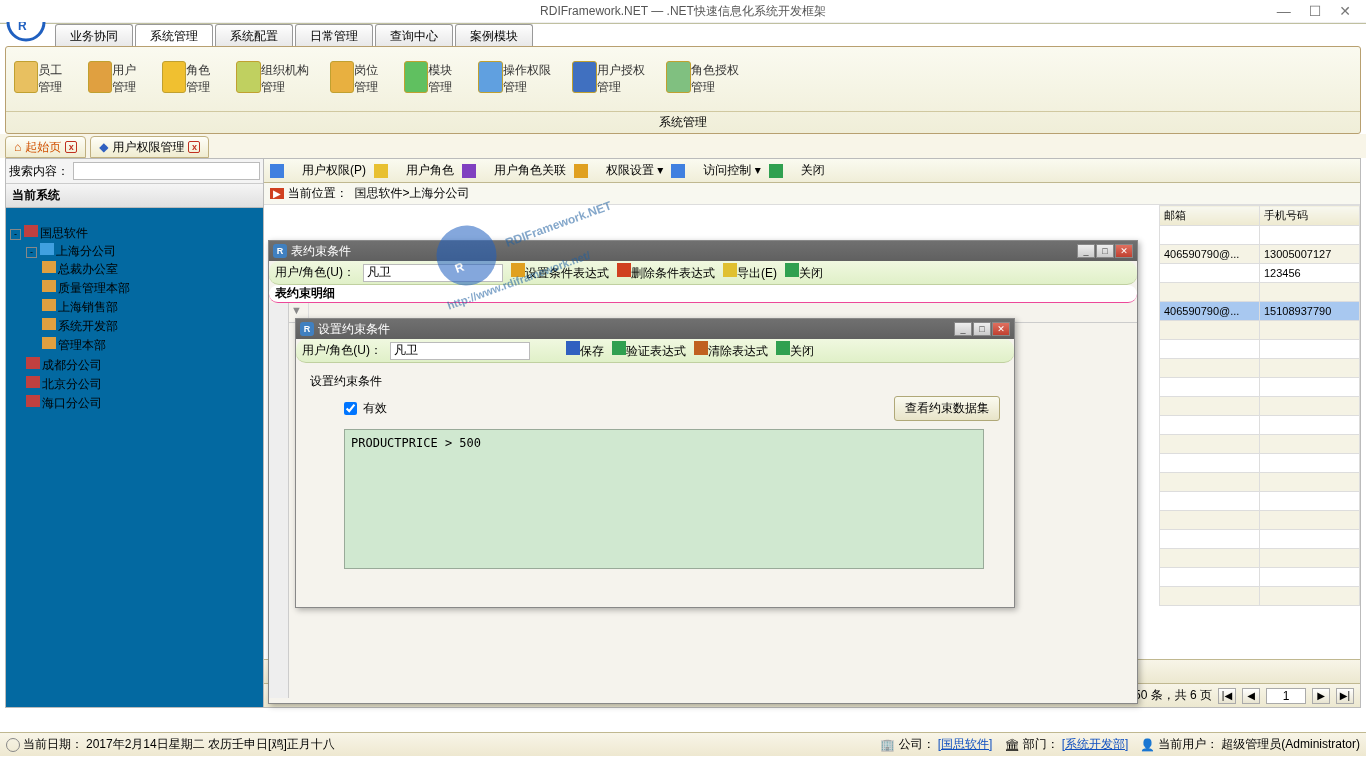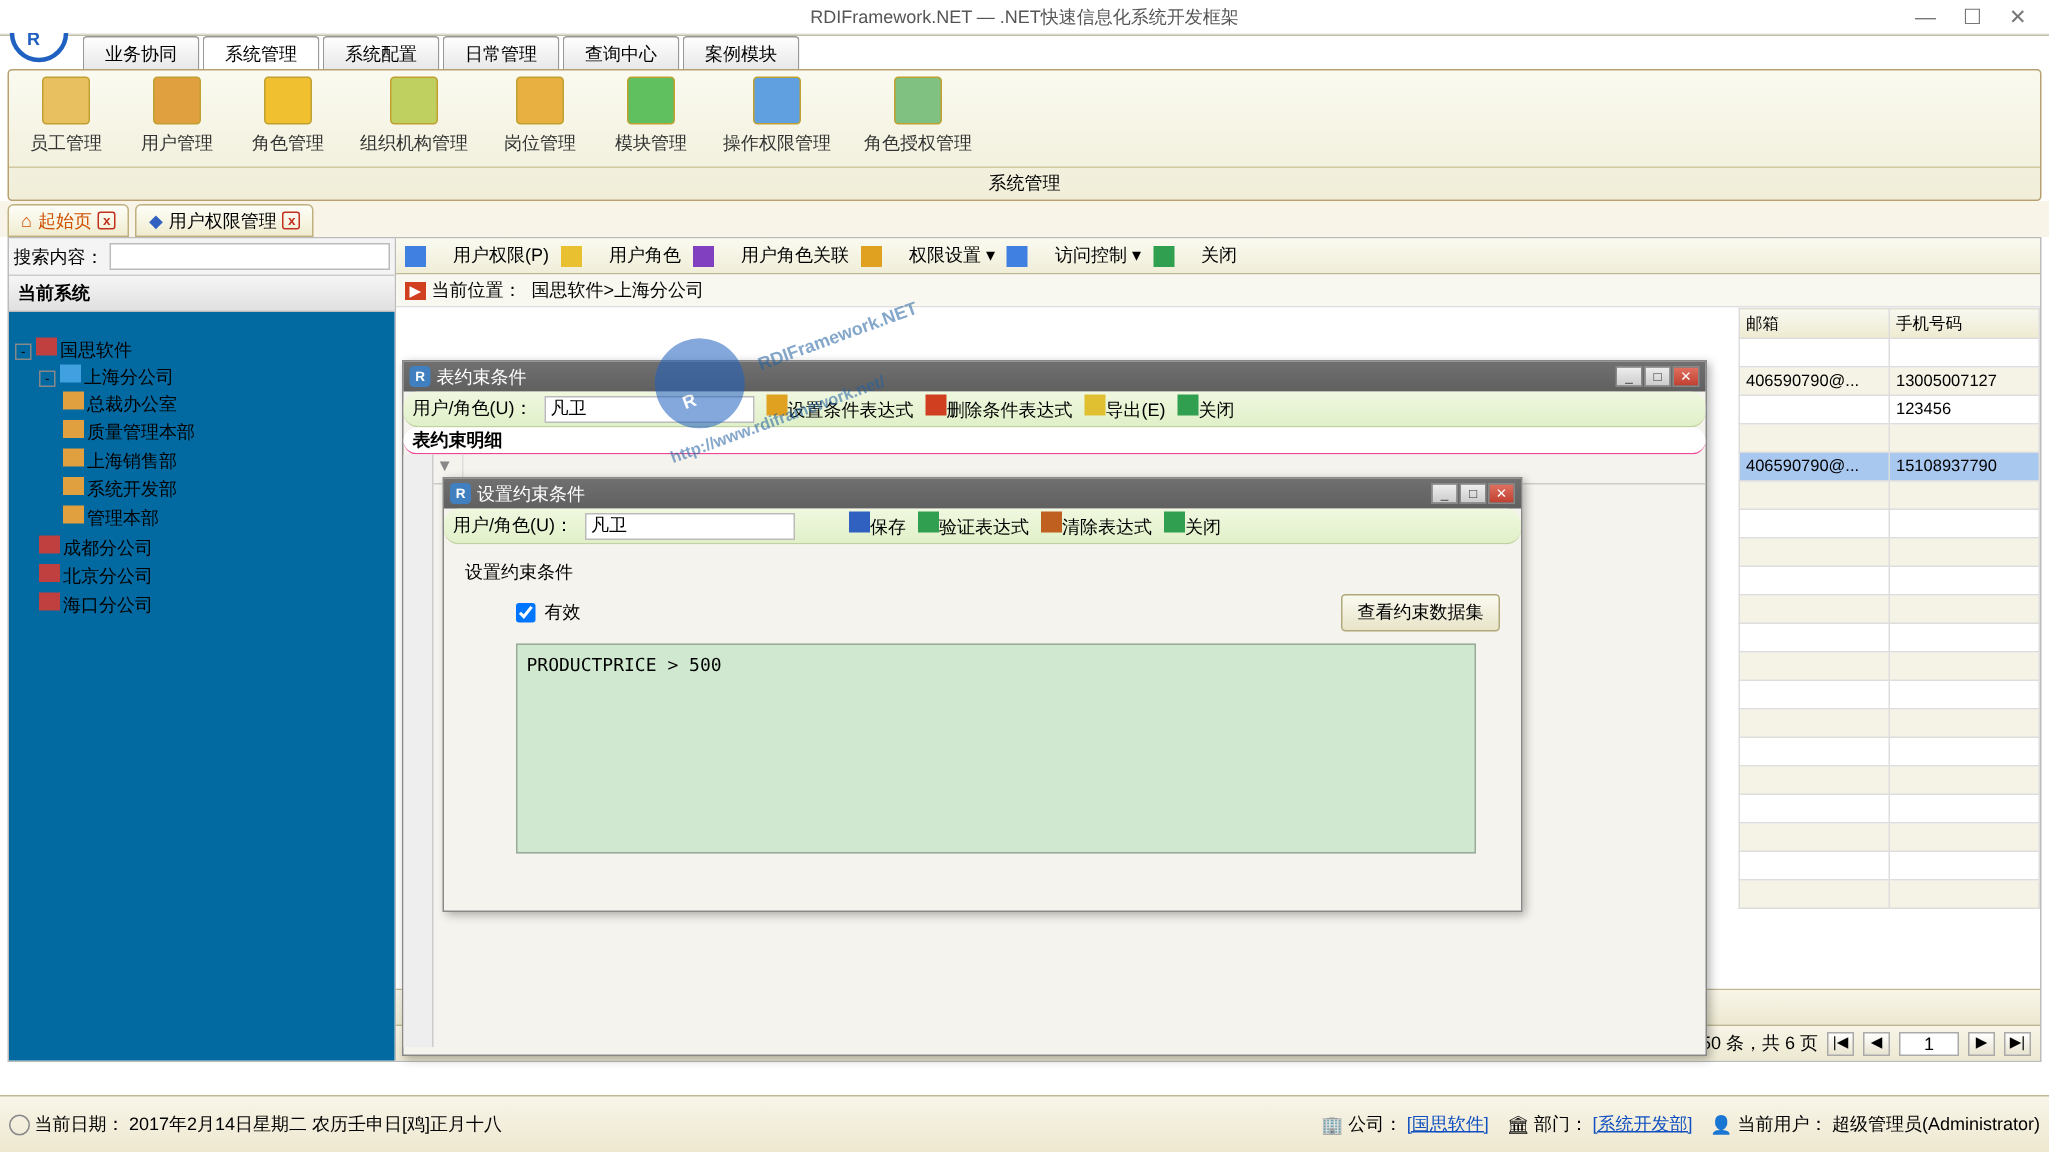--- a/index.html
+++ b/index.html
@@ -20,21 +20,21 @@
 .logo-R { position:absolute; top:2px; left:6px; width:40px; height:40px; }
 
 
 .main-tabs { height: 22px; display: flex; padding-left: 55px; background: #fff; }
 .main-tabs .tab { padding: 3px 14px; border: 1px solid #999; background: linear-gradient(#fefefe,#e8e8e8); border-bottom: none; margin-right: 2px; border-radius: 3px 3px 0 0; cursor: pointer; }
 .main-tabs .tab.active { background: #fff; font-weight: normal; }
 
 
 .ribbon { height: 88px; border: 1px solid #b8a070; background: linear-gradient(#fafaf0,#f0eed8); margin: 0 5px; border-radius: 3px; display: flex; flex-direction: column; }
 .ribbon-body { flex: 1; display: flex; padding: 4px 8px; gap: 14px; }
-.ribbon-item { display: flex; flex-direction: column; align-items: center; width: 60px; cursor: pointer; }
+.ribbon-item { display: flex; align-items: center; width: 60px; cursor: pointer; }
 .ribbon-item.wide { width: 80px; }
 .ribbon-icon { width: 32px; height: 32px; margin-bottom: 4px; background:#e8d060; border:1px solid #c0a030; border-radius:3px; }
 .ribbon-label { font-size: 12px; color: #333; }
 .ribbon-footer { text-align: center; padding: 2px; border-top: 1px solid #d0c8a0; font-size: 12px; }
 
 
 .page-tabs { height: 24px; display: flex; padding: 2px 5px 0 5px; background: #f8f5e8; gap: 4px; }
 .page-tab { display: flex; align-items: center; padding: 2px 8px; border: 1px solid #c0b080; background: linear-gradient(#fefef8,#f0ecd0); border-radius: 4px 4px 0 0; gap: 4px; cursor: pointer; }
 .page-tab .orange { color: #d05000; }
 .page-tab .close-x { color: #c03020; font-weight: bold; border:1px solid #c03020; width:12px;height:12px; line-height:10px; text-align:center; font-size:9px; border-radius:2px; }
@@ -96,21 +96,21 @@
 .view-btn { margin-left: auto; padding: 3px 10px; background: linear-gradient(#fafaf0,#e8e4c8); border: 1px solid #b0a878; border-radius: 3px; cursor: pointer; }
 .constraint-textarea { width: 640px; height: 140px; margin-left: 34px; background: #d0e8d0; border: 1px solid #9a9; padding: 6px; font-family: Consolas, monospace; font-size: 12px; resize: none; }
 
 
 .paging-bar { height: 24px; display: flex; align-items: center; padding: 0 6px; gap: 4px; background: linear-gradient(#f8f5e8,#ece8d0); border-top: 1px solid #c0b890; }
 .paging-btn { width:18px; height:16px; border:1px solid #aaa; background:linear-gradient(#fff,#e8e4d0); text-align:center; line-height:14px; font-size:10px; cursor:pointer; }
 .paging-summary { height: 24px; display: flex; align-items: center; justify-content: flex-end; padding: 0 6px; gap: 6px; background: linear-gradient(#f8f5e8,#ece8d0); border-top: 1px solid #c0b890; }
 .page-input { width:40px; height:16px; border:1px solid #aaa; text-align:center; }
 
 
-.statusbar { position: absolute; bottom: 0; left: 0; right: 0; height: 38px; display: flex; align-items: center; padding: 0 6px; gap: 8px; background: linear-gradient(#f8f5e8,#eee8d0); border-top: 1px solid #c0b890; font-size: 12px; }
+.statusbar { position: absolute; bottom: 12px; left: 0; right: 0; height: 24px; display: flex; align-items: center; padding: 0 6px; gap: 8px; background: linear-gradient(#f8f5e8,#eee8d0); border-top: 1px solid #c0b890; font-size: 12px; }
 .statusbar .sb-item { display: flex; align-items: center; gap: 3px; }
 .statusbar .sb-right { margin-left: auto; display: flex; gap: 12px; }
 .sb-link { color: #1050c0; text-decoration: underline; }
 
 
 .watermark { position:absolute; left:430px; top:200px; transform:rotate(-20deg); opacity:0.55; pointer-events:none; font-size:22px; font-weight:bold; color:#2060a0; z-index:200; }
 .watermark .sub { font-size:11px; color:#2060a0; display:block; }
 
 
 .i-user{background:#e8c030;} .i-funnel{background:#4080e0;} .i-gear{background:#e0a020;} .i-link{background:#8040c0;} .i-door{background:#30a050;} .i-save{background:#3060c0;} .i-check{background:#30a050;} .i-broom{background:#c06020;}
@@ -176,20 +176,24 @@
         <div class="ribbon-icon" style="background:#e8b040"></div>
         <div class="ribbon-label">岗位管理</div>
       </div>
     <div class="ribbon-item">
         <div class="ribbon-icon" style="background:#60c060"></div>
         <div class="ribbon-label">模块管理</div>
       </div>
     <div class="ribbon-item wide">
         <div class="ribbon-icon" style="background:#60a0e0"></div>
         <div class="ribbon-label">操作权限管理</div>
+      </div>
+    <div class="ribbon-item wide">
+        <div class="ribbon-icon" style="background:#4070c0"></div>
+        <div class="ribbon-label">用户授权管理</div>
       </div>
     <div class="ribbon-item wide">
         <div class="ribbon-icon" style="background:#80c080"></div>
         <div class="ribbon-label">角色授权管理</div>
       </div>
   </div>
   <div class="ribbon-footer">系统管理</div>
 </div>
 
 <div class="page-tabs">

